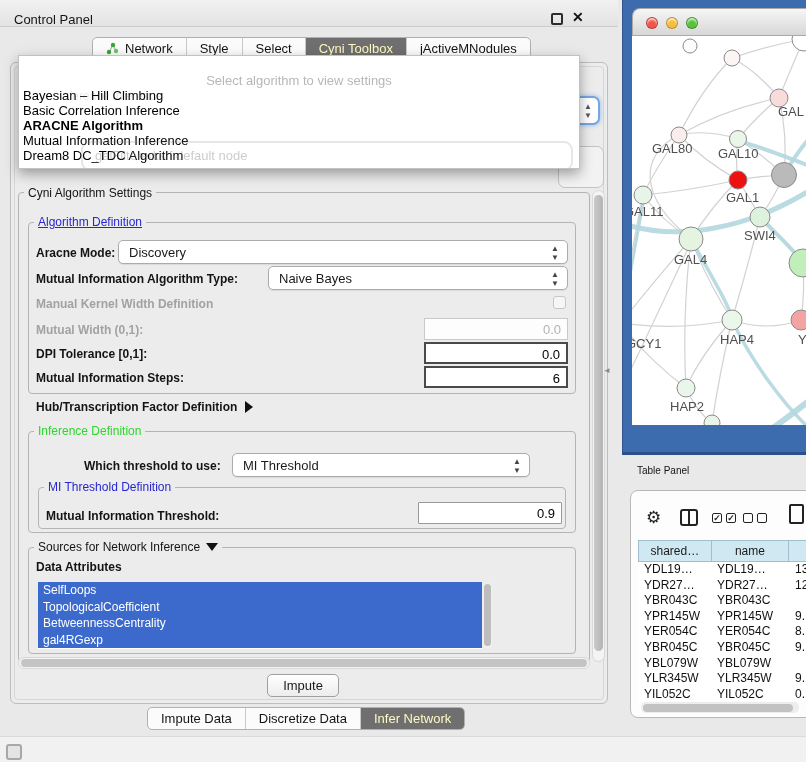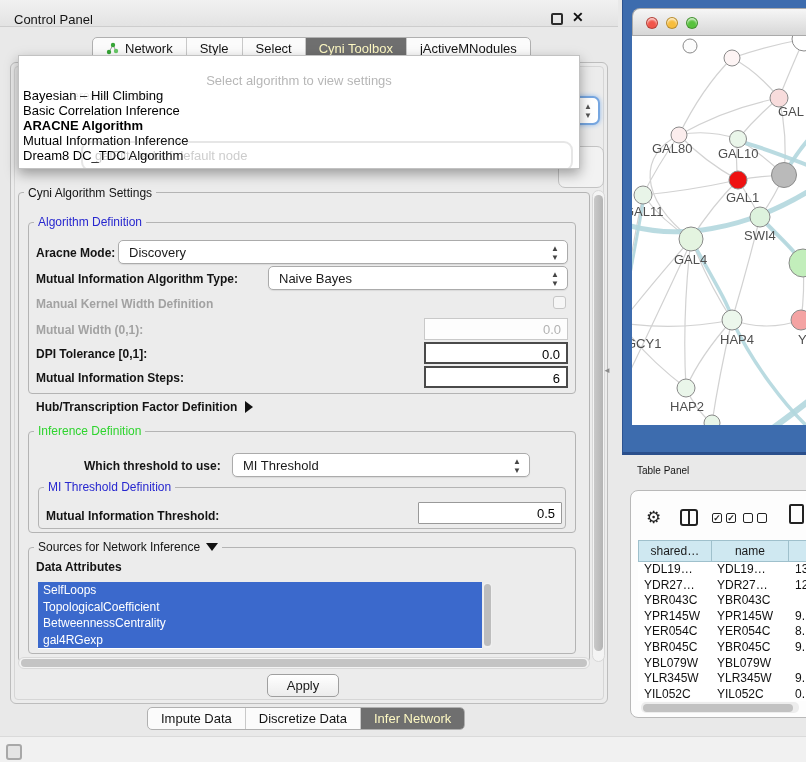--- a/index.html
+++ b/index.html
@@ -52,21 +52,21 @@
   #h-scroll { left:18px; top:657px; width:572px; height:12px; background:#f3f3f3;
     border:1px solid #d9d9d9; border-radius:6px; }
   #h-thumb { left:2px; top:1px; width:566px; height:8px; background:#c4c4c4; border-radius:4px; }
 
   
   .grp { border:1px solid #b4b4b4; border-radius:4px; }
   .grp-label { position:absolute; background:#ececec; padding:0 4px; font-size:12px; white-space:nowrap; }
   #grp-cyni  { left:18px; top:192px; width:572px; height:470px; }
   #grp-cyni-label { left:24px; top:186px; color:#141414; }
   #grp-algo  { left:28px; top:222px; width:548px; height:172px; }
-  #grp-algo-label { left:34px; top:215px; color:#2727cf; }
+  #grp-algo-label { left:34px; top:215px; color:#2727cf;text-decoration:underline; }
   #grp-thr   { left:28px; top:431px; width:548px; height:102px; }
   #grp-thr-label { left:34px; top:424px; color:#2fd42f; }
   #grp-mithr { left:38px; top:487px; width:528px; height:42px; }
   #grp-mithr-label { left:44px; top:480px; color:#2727cf; }
   #grp-src   { left:28px; top:547px; width:548px; height:107px; }
   #grp-src-label { left:34px; top:540px; color:#141414; }
 
   .lbl { font-size:12px; font-weight:bold; color:#141414; white-space:nowrap; }
   .lbl.dis { color:#a2a2a2; }
   .combo { background:#fff; border:1px solid #ababab; border-radius:5px; height:24px;
@@ -231,21 +231,21 @@
 
 <span class="abs lbl" style="left:84px;top:459px;">Which threshold to use:</span>
 <div class="abs combo" style="left:232px;top:453px;width:298px;">
   <span>MI Threshold</span>
   <span class="spin">▲<br>▼</span>
 </div>
 
 <div class="abs grp" id="grp-mithr"></div>
 <span class="abs grp-label" id="grp-mithr-label">MI Threshold Definition</span>
 <span class="abs lbl" style="left:46px;top:509px;">Mutual Information Threshold:</span>
-<div class="abs field mid" style="left:418px;top:502px;width:144px;">0.5</div>
+<div class="abs field mid" style="left:418px;top:502px;width:144px;">0.9</div>
 
 <div class="abs grp" id="grp-src"></div>
 <span class="abs grp-label" id="grp-src-label"><span>Sources for Network Inference</span><span class="tri-d"></span></span>
 <span class="abs lbl" style="left:36px;top:560px;">Data Attributes</span>
 <div class="abs" id="attr-list">
     <div class="attr-item">SelfLoops</div>
     <div class="attr-item">TopologicalCoefficient</div>
     <div class="attr-item">BetweennessCentrality</div>
     <div class="attr-item">gal4RGexp</div>
   </div>
@@ -253,21 +253,21 @@
     <div class="abs" id="attr-vthumb"></div>
   </div>
 
 <div class="abs" id="v-scroll">
     <div class="abs" id="v-thumb"></div>
   </div>
 <div class="abs" id="h-scroll">
     <div class="abs" id="h-thumb"></div>
   </div>
 
-<div class="abs" id="apply-btn">Apply</div>
+<div class="abs" id="apply-btn">Impute</div>
 
 <div class="abs" id="bottom-tabs">
     <div class="seg">
       <span>Impute Data</span>
     </div>
     <div class="seg">
       <span>Discretize Data</span>
     </div>
     <div class="seg sel">
       <span>Infer Network</span>

